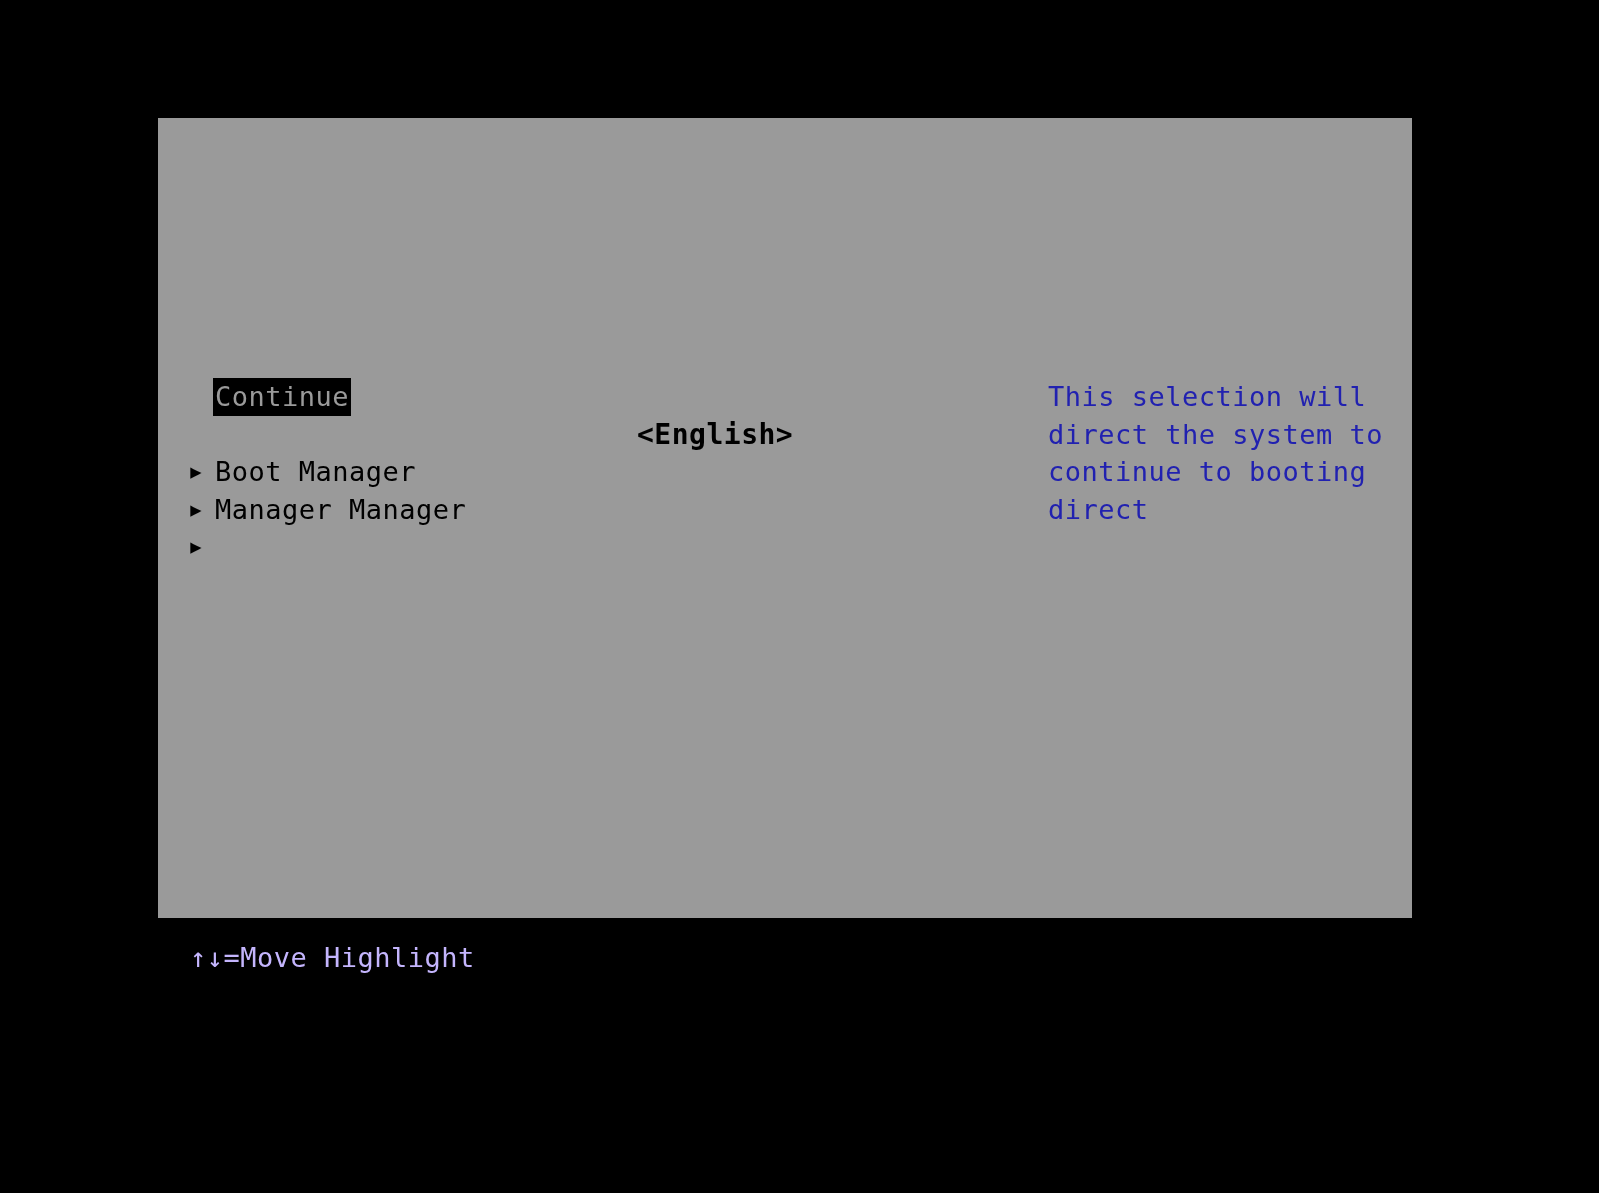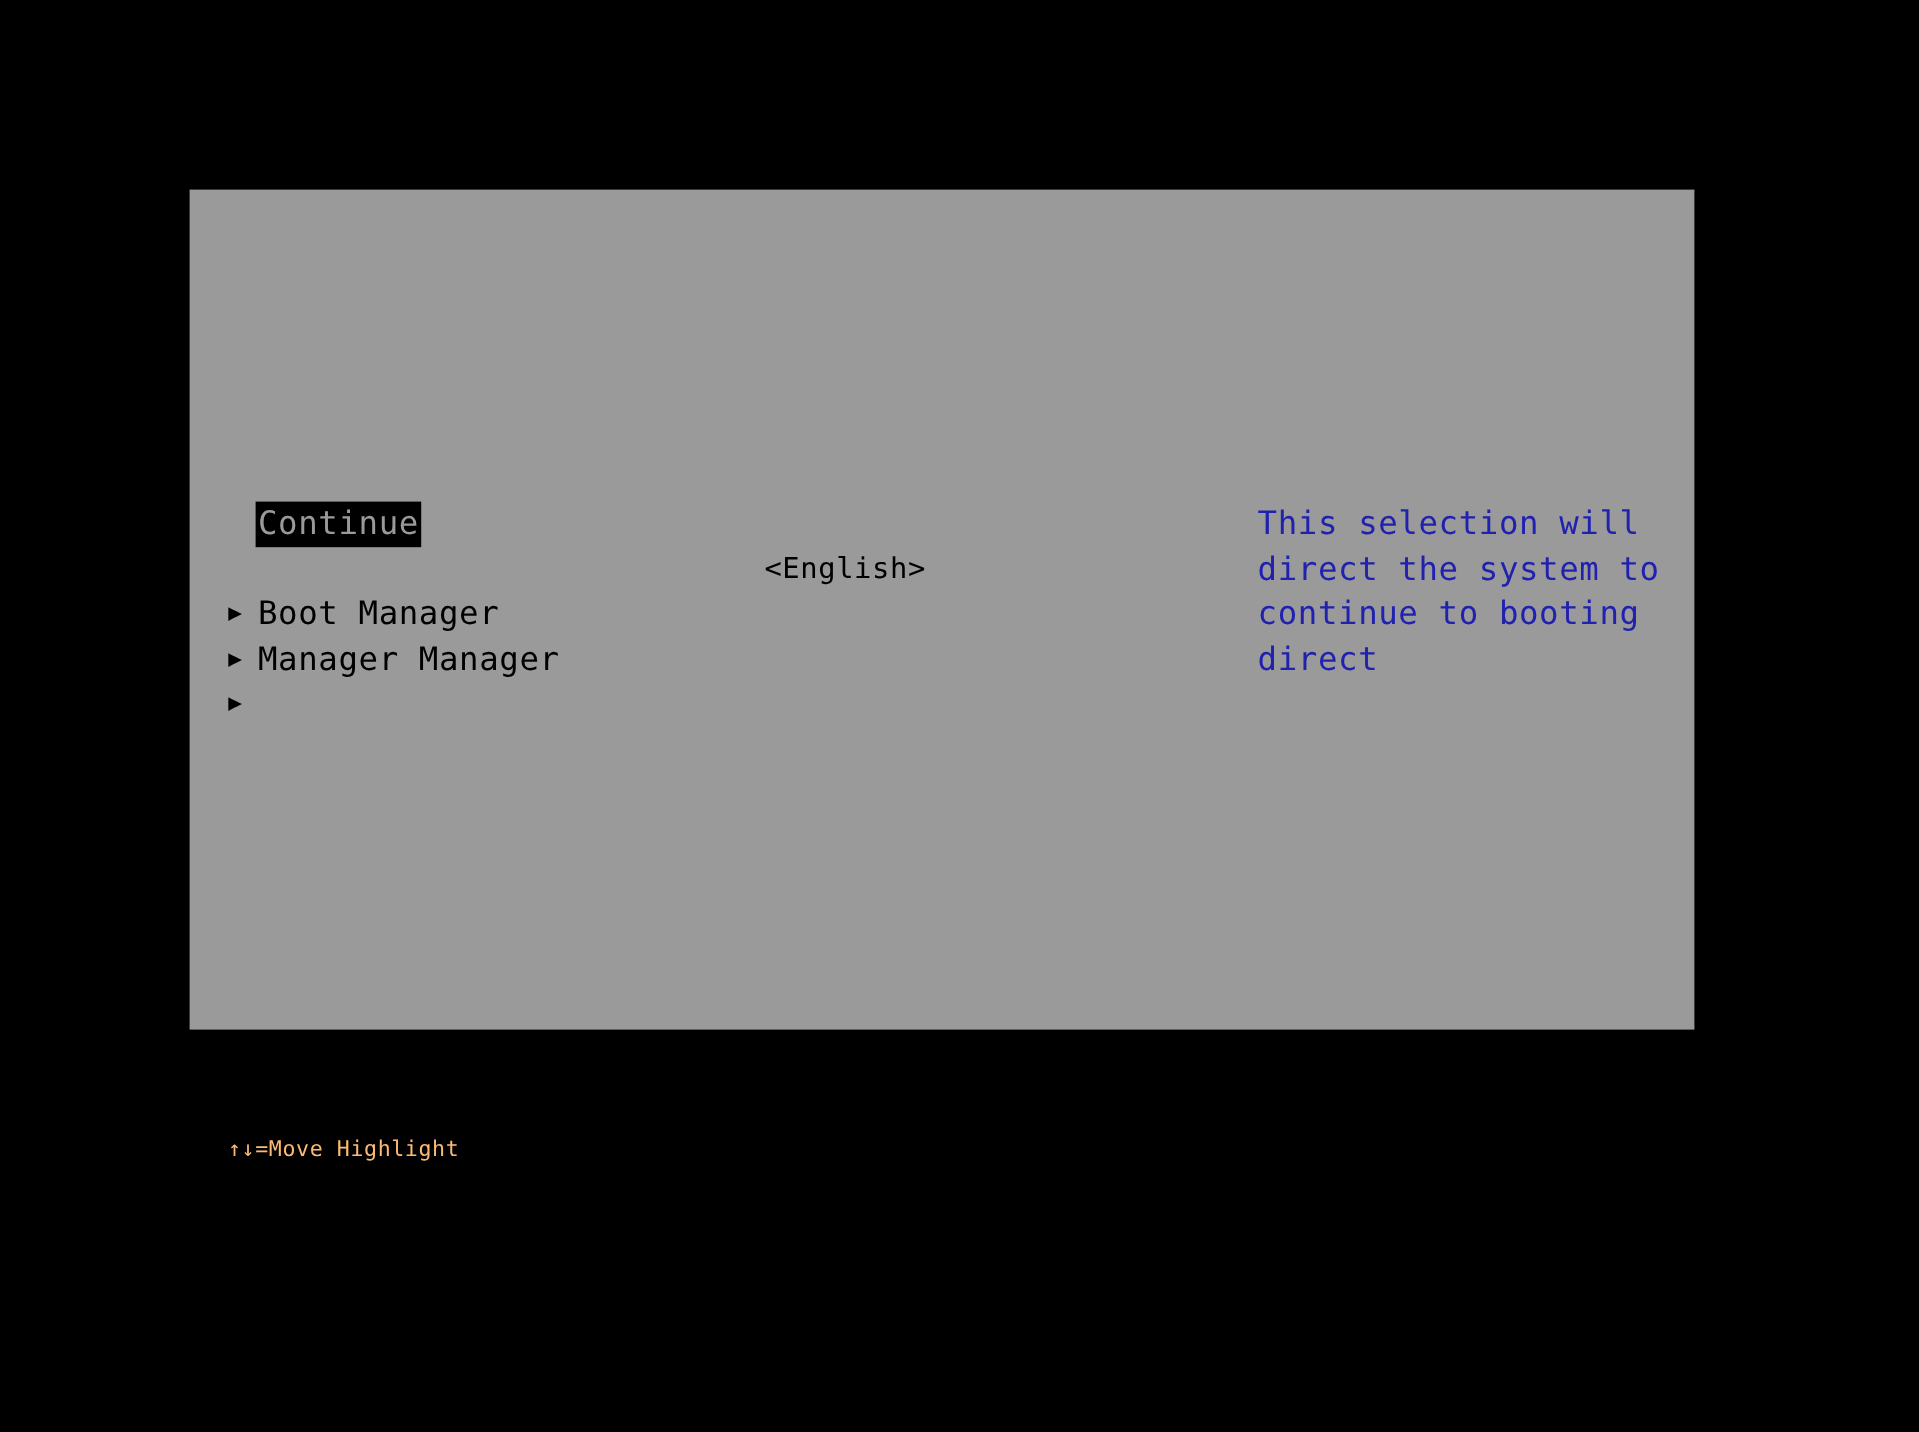--- a/index.html
+++ b/index.html
@@ -14,23 +14,22 @@
     overflow: hidden;
     font-family: "DejaVu Sans Mono", monospace;
   }
 
   
   #setup-panel {
     position: absolute;
     left: 158px;
     top: 118px;
     width: 1254px;
-    height: 700px;
+    height: 800px;
     background: #9a9a9a;
-    margin-top: 40px;
   }
 
   
   #menu-list {
     position: absolute;
     left: 12px;
     top: 260px;
     width: 700px;
   }
   .menu-row {
@@ -61,24 +60,25 @@
   .menu-row.selected .row-label {
     background: #000000;
     color: #9a9a9a;
     padding: 0 2px;
     margin-left: -2px;
   }
   .row-value {
     position: absolute;
     left: 467px;
     top: 0;
-    font-size: 24px;
+    font-size: 28px;
     letter-spacing: 0.5px;
     color: #000000;
     line-height: 37.5px;
+    font-weight: bold;
   }
 
   
   #help-pane {
     position: absolute;
     left: 890px;
     top: 260px;
     width: 330px;
   }
   .help-line {
@@ -93,24 +93,24 @@
   #footer-hints {
     position: absolute;
     left: 190px;
     top: 938px;
     width: 1200px;
     height: 40px;
   }
   .hint {
     position: absolute;
     top: 0;
-    font-size: 18px;
+    font-size: 27px;
     letter-spacing: 0.5px;
     line-height: 40px;
-    color: #fdba74;
+    color: #c4b5fd;
     white-space: nowrap;
     text-align: right;
   }
   #hint-move      { left: 0px; }
   #hint-select    { left: 372px; }
 </style>
 </head>
 <body>
 
 <div id="setup-panel">

